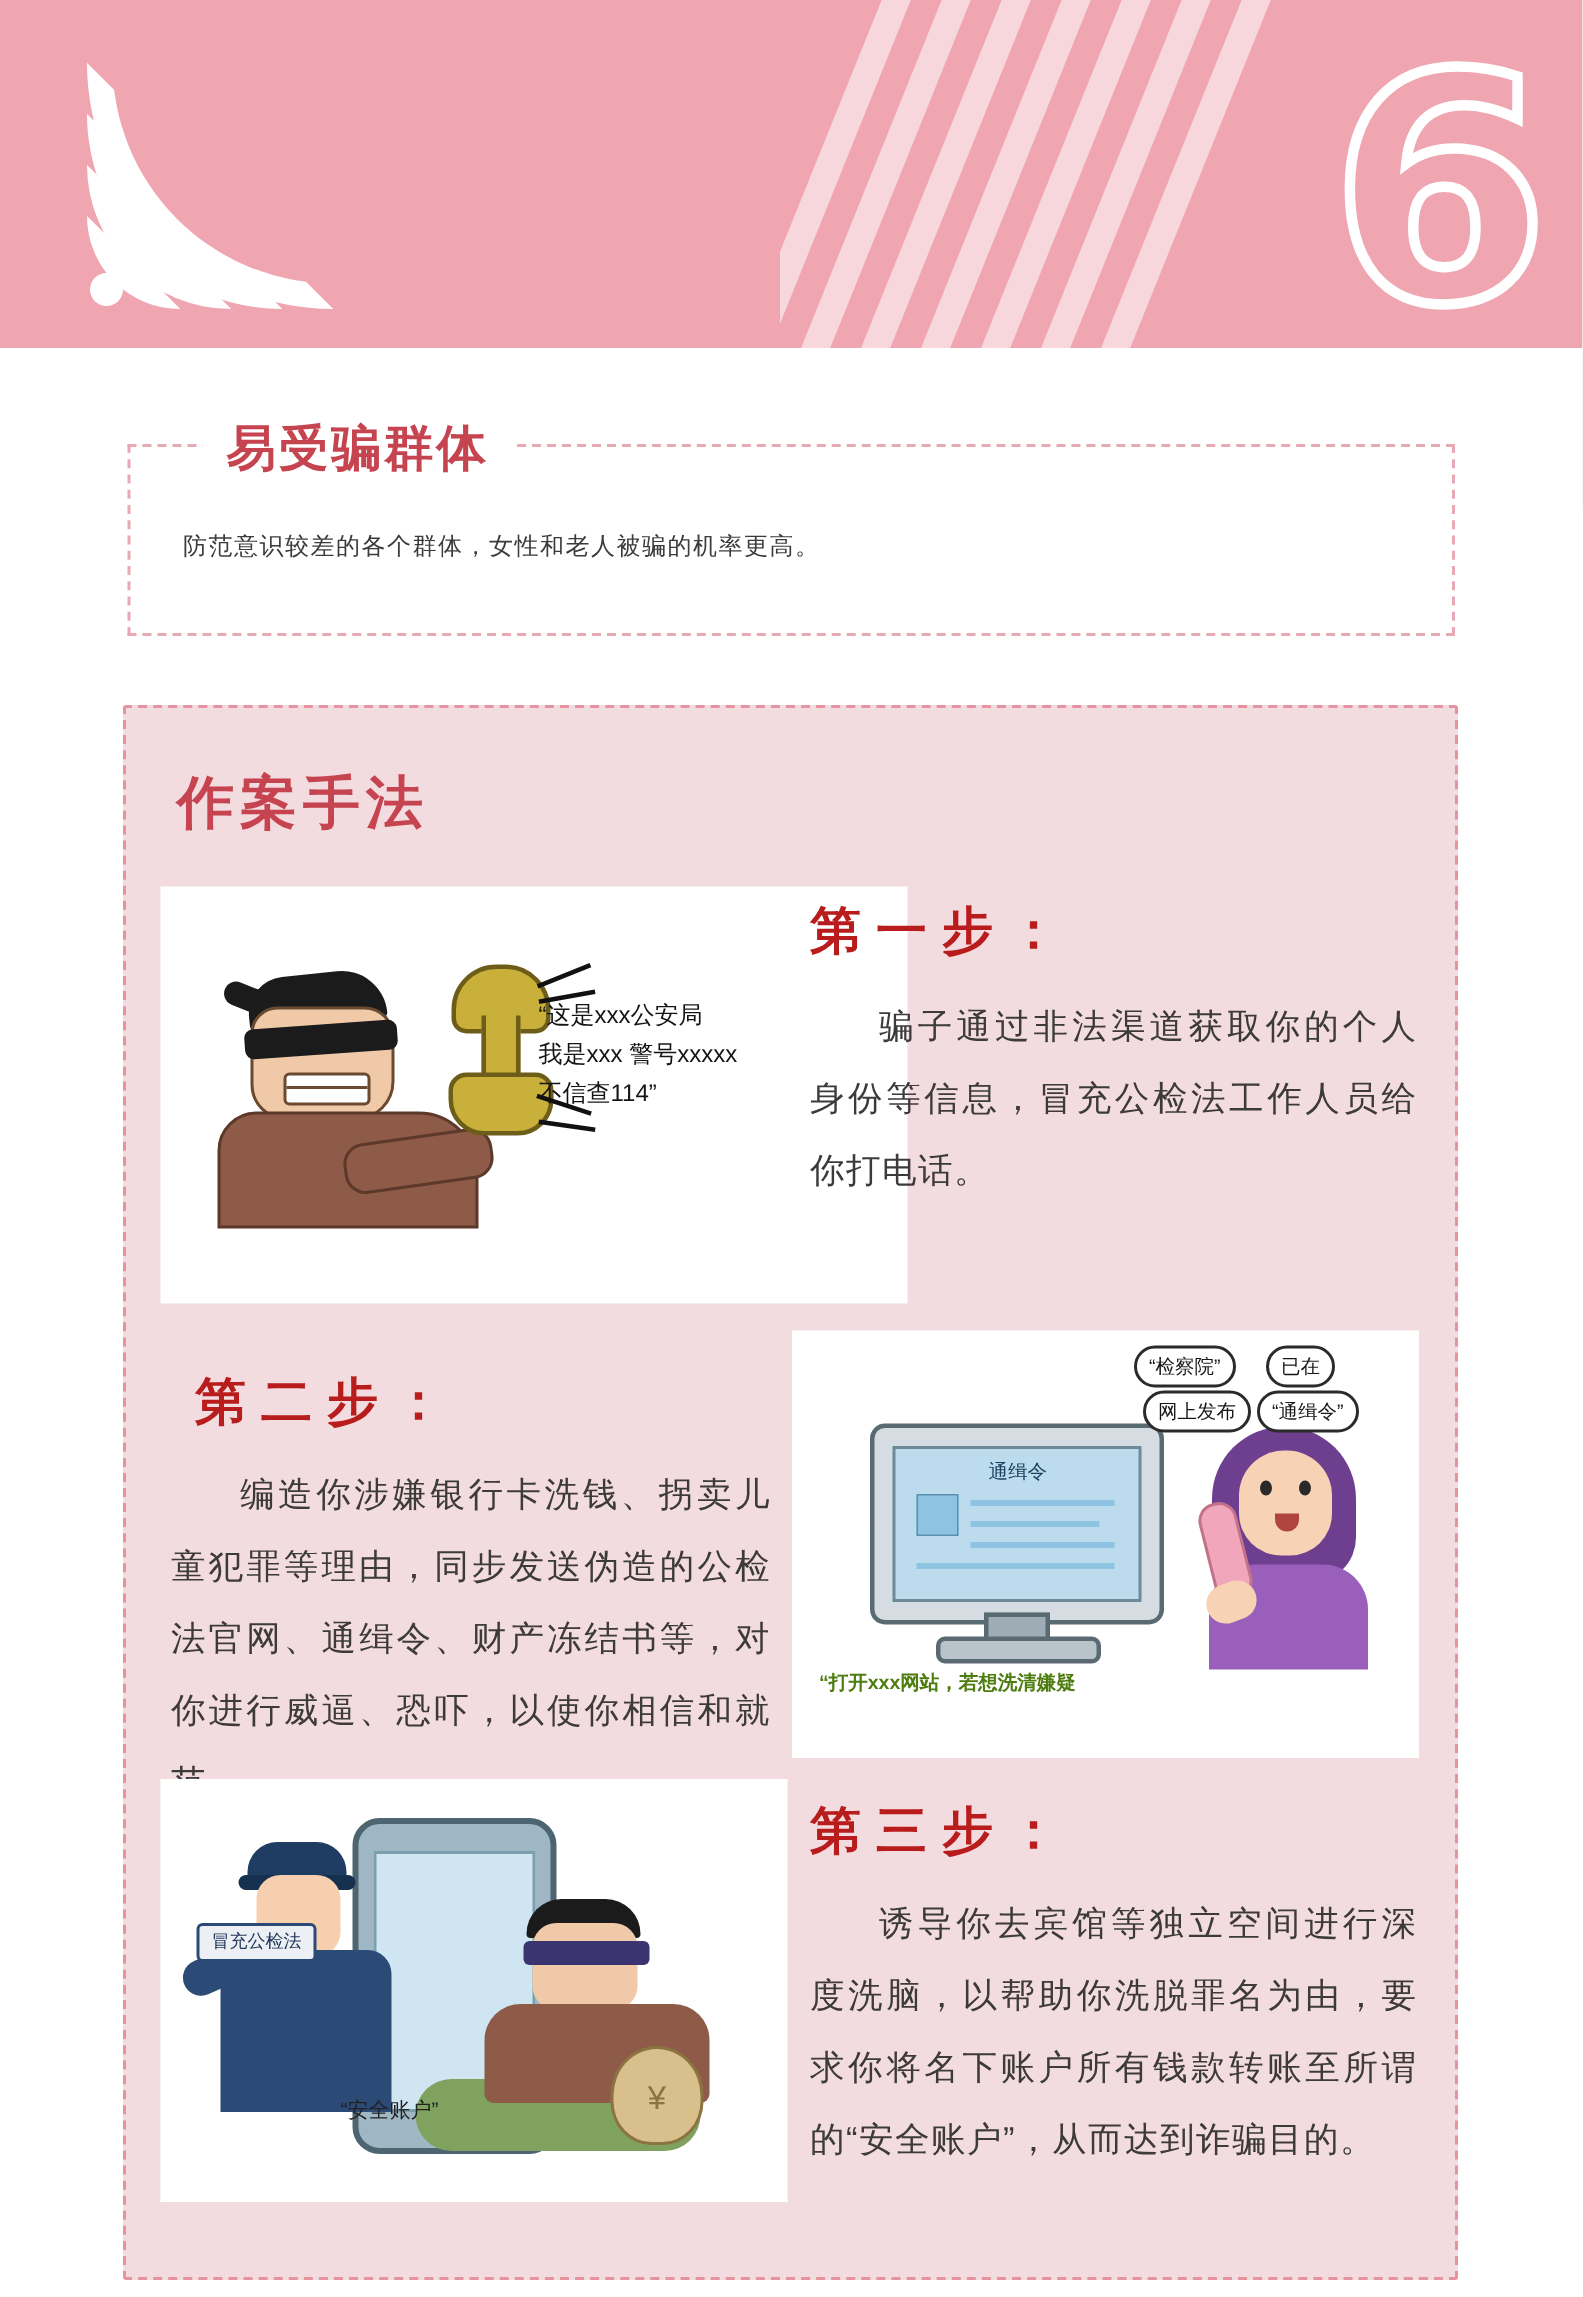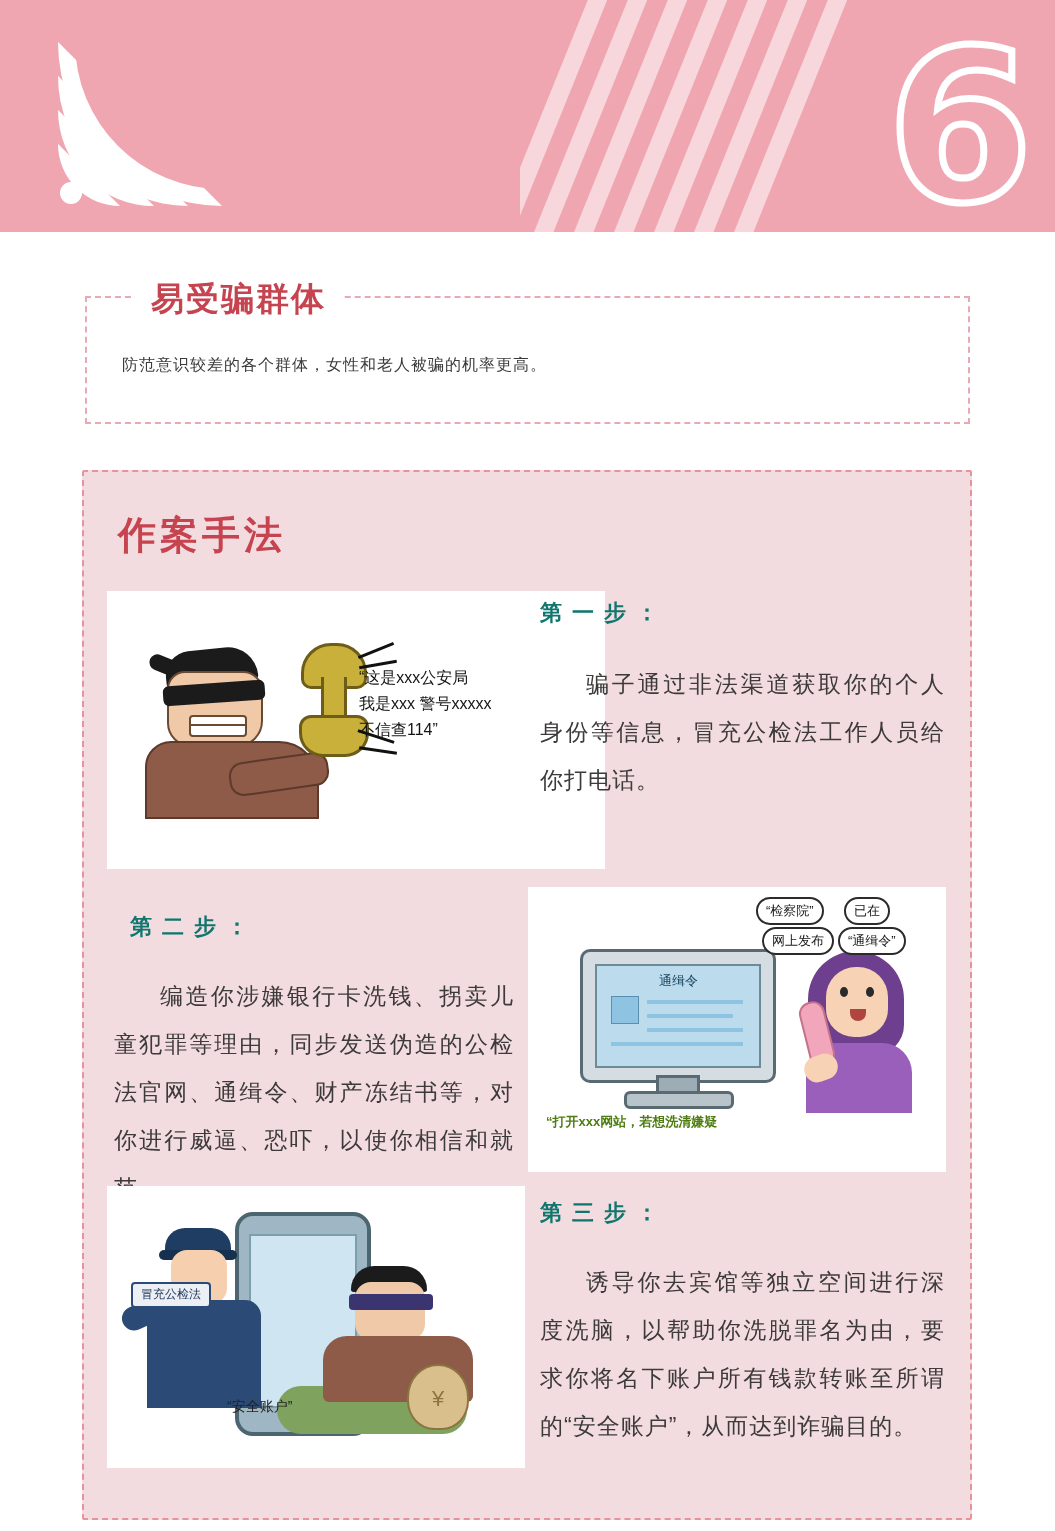--- a/index.html
+++ b/index.html
@@ -169,23 +169,23 @@
     position: absolute;
     background: #ffffff;
     overflow: hidden;
   }
   .img1 { left: 107px; top: 591px;  width: 498px; height: 278px; }
   .img2 { left: 528px; top: 887px;  width: 418px; height: 285px; }
   .img3 { left: 107px; top: 1186px; width: 418px; height: 282px; }
 
   .step-head {
     position: absolute;
-    font-size: 22px;
+    font-size: 34px;
     font-weight: bold;
-    color: #0f766e;
+    color: #b91c1c;
     letter-spacing: 10px;
   }
   .step-text {
     position: absolute;
     font-size: 23px;
     color: #3d3a3a;
     line-height: 48px;
     letter-spacing: 1px;
     text-align: justify;
   }

